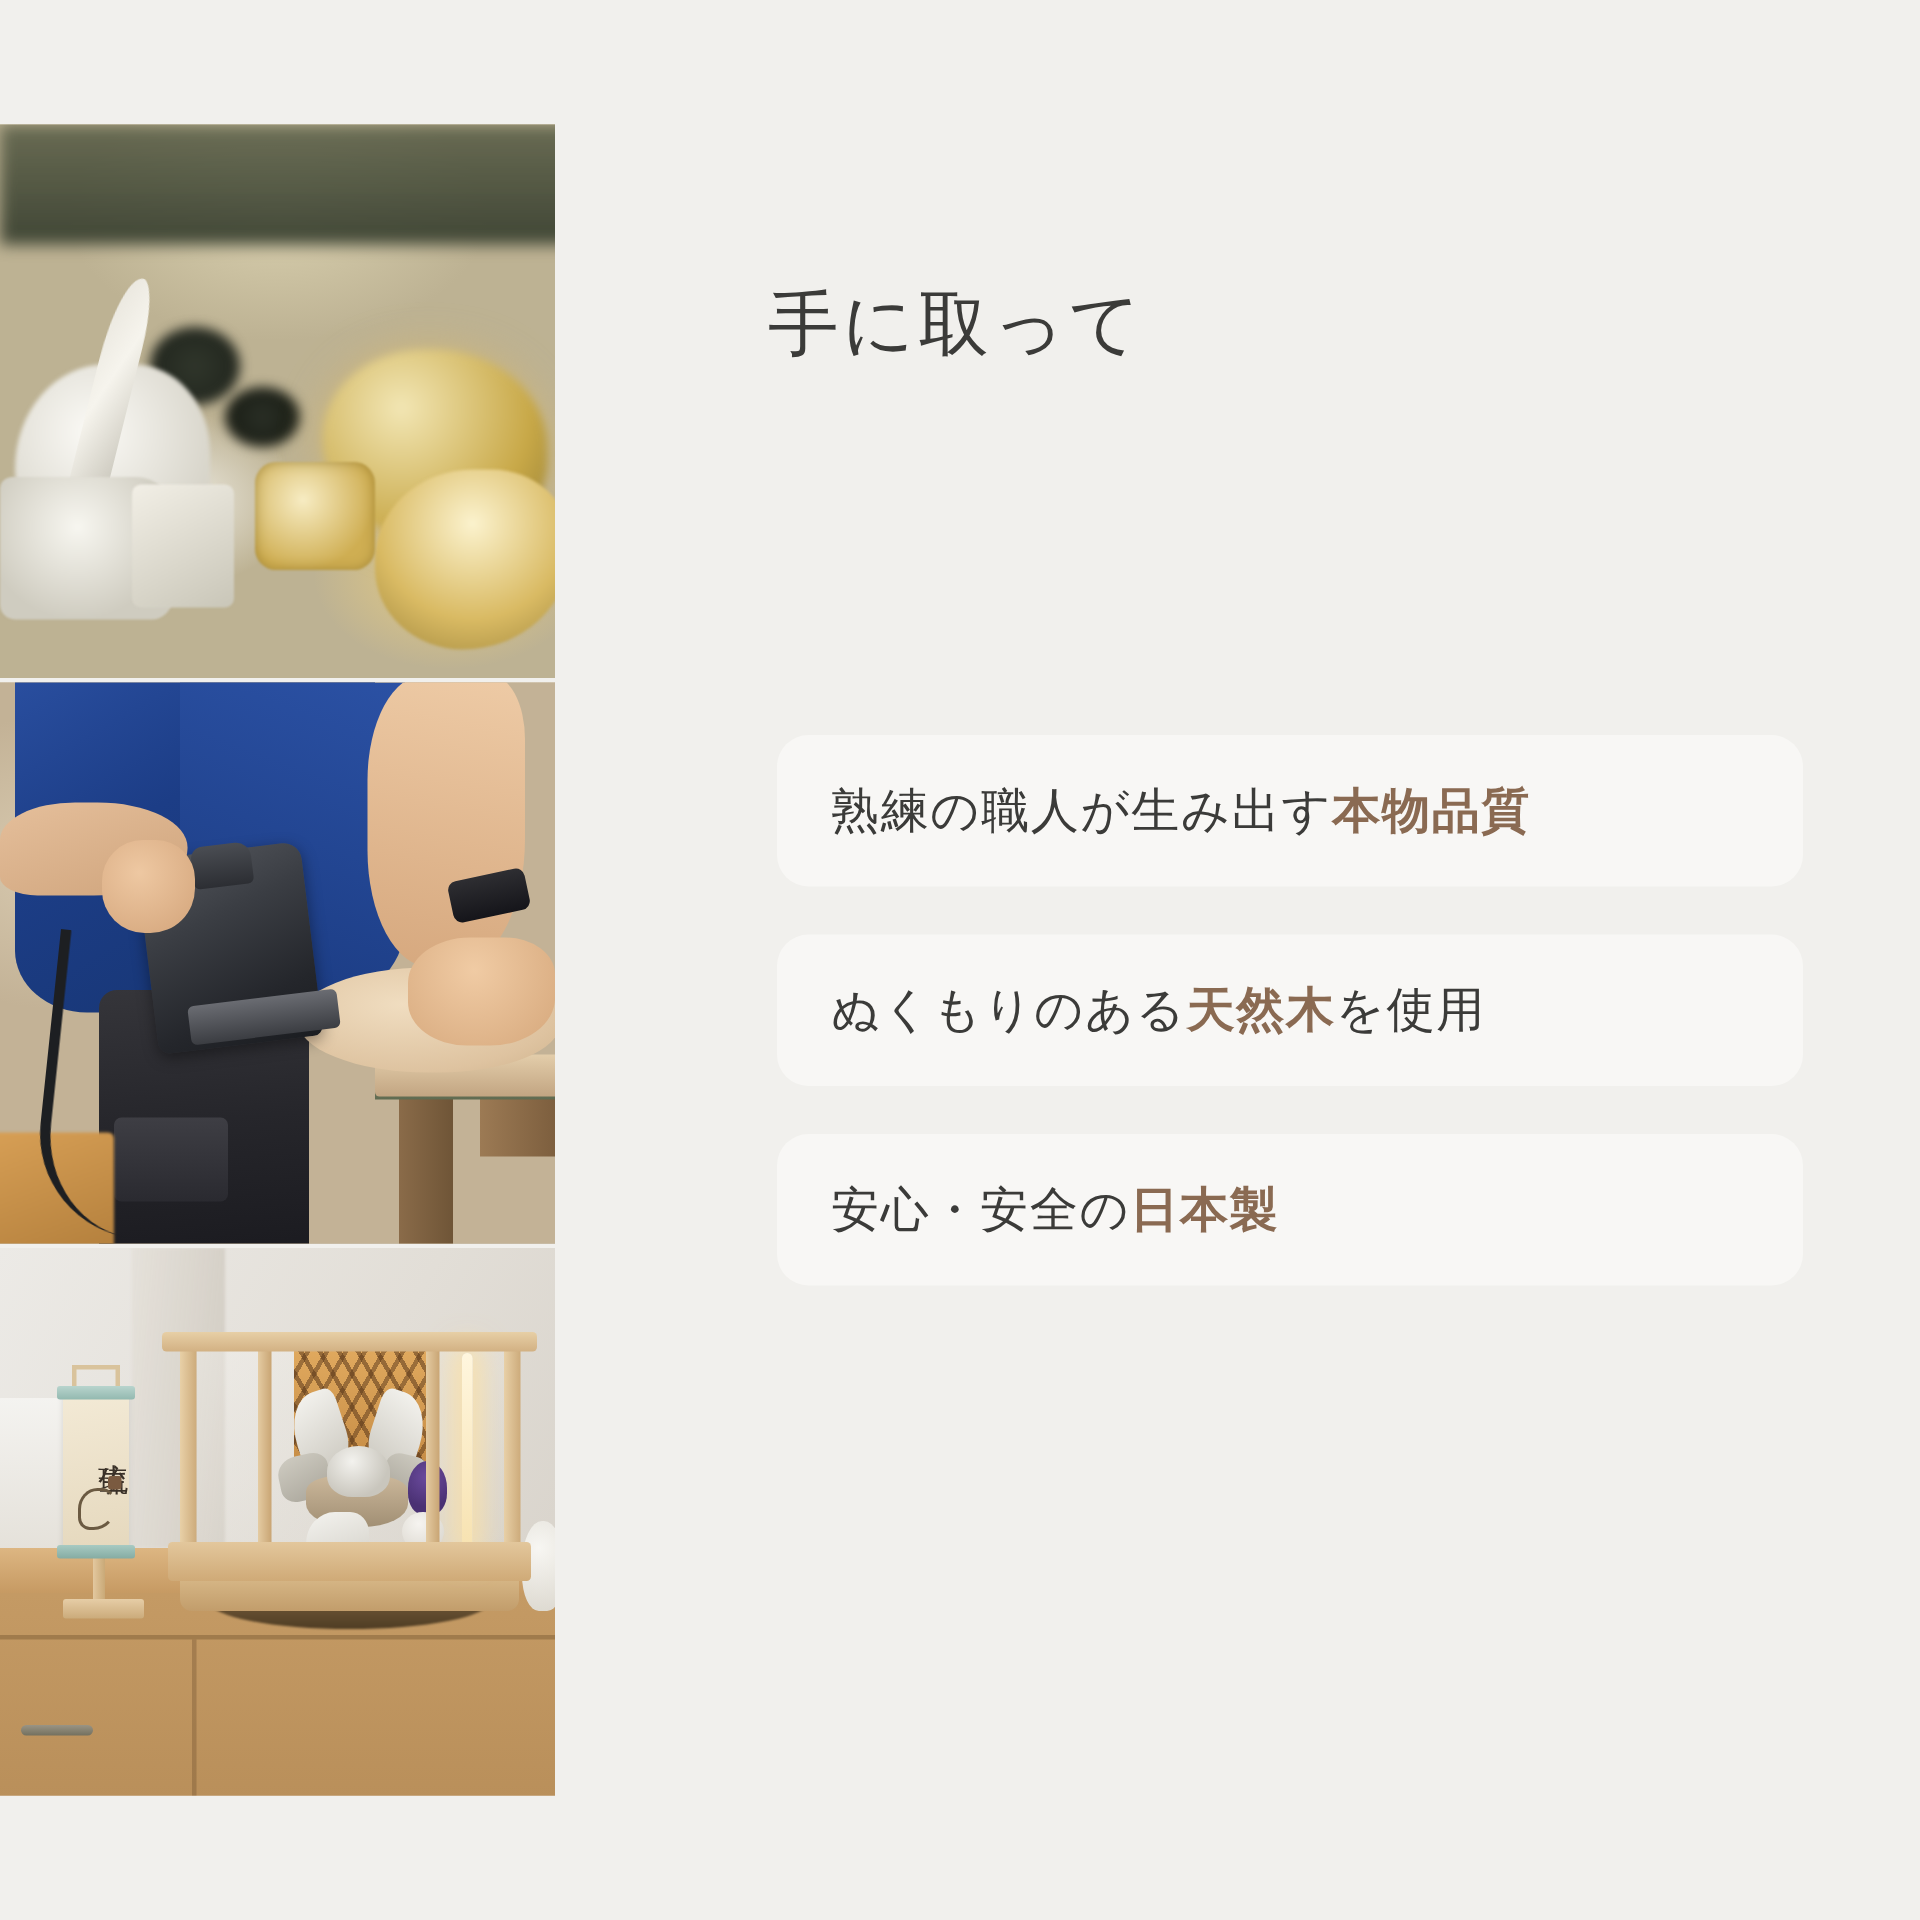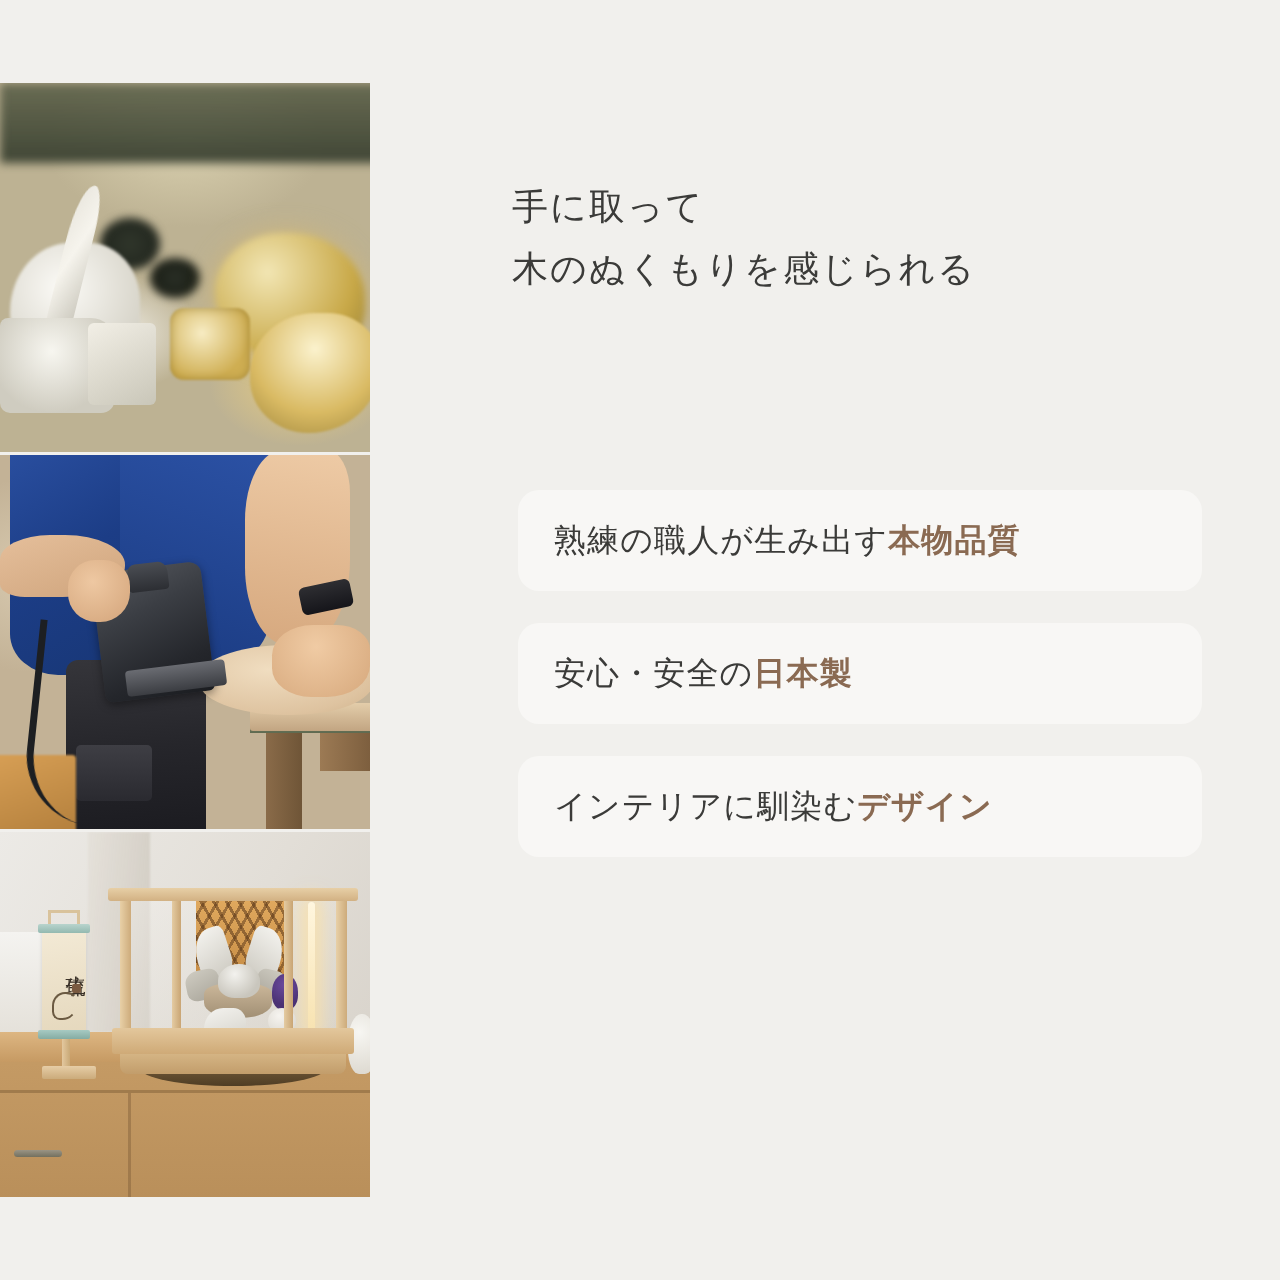--- a/index.html
+++ b/index.html
@@ -338,21 +338,21 @@
   .content {
     position:absolute;
     left:512px; top:0;
     width:700px; height:1280px;
   }
 
   .headline {
     position:absolute;
     left:0; top:176px;
     color:#3B3B39;
-    font-size:36px;
+    font-size:47px;
     line-height:1.72;
     letter-spacing:.055em;
     font-weight:400;
     white-space:nowrap;
   }
   .headline .hl-line { display:block; }
 
   .feature-list {
     position:absolute;
     left:6px; top:490px;
@@ -468,39 +468,38 @@
     <div class="p3 p3-scroll-bar-top"></div>
     <div class="p3 p3-scroll-bar-bot"></div>
   </div>
 
 </div>
 
 <div class="content">
 
   <h1 class="headline">
     <span class="hl-line">手に取って</span>
-    <span class="hl-line">木のぬくもりを感じられる</span>
   </h1>
 
   <div class="feature-list">
 
     <div class="feature-card">
       <div class="feature-text">
         <span>熟練の職人が生み出す</span><span class="hl">本物品質</span><span></span>
       </div>
     </div>
 
+    <div class="feature-card">
+      <div class="feature-text">
+        <span>ぬくもりのある</span><span class="hl">天然木</span><span>を使用</span>
+      </div>
+    </div>
 
     <div class="feature-card">
       <div class="feature-text">
         <span>安心・安全の</span><span class="hl">日本製</span><span></span>
       </div>
     </div>
 
 
-    <div class="feature-card">
-      <div class="feature-text">
-        <span>インテリアに馴染む</span><span class="hl">デザイン</span><span></span>
-      </div>
-    </div>
 
   </div>
 </div>
 
 </body></html>

